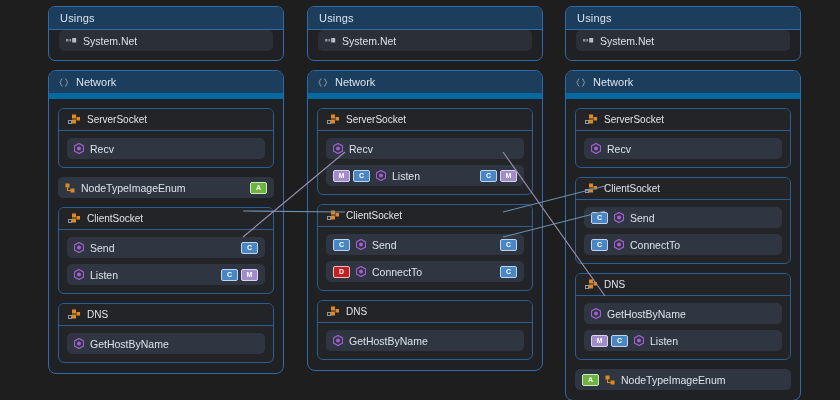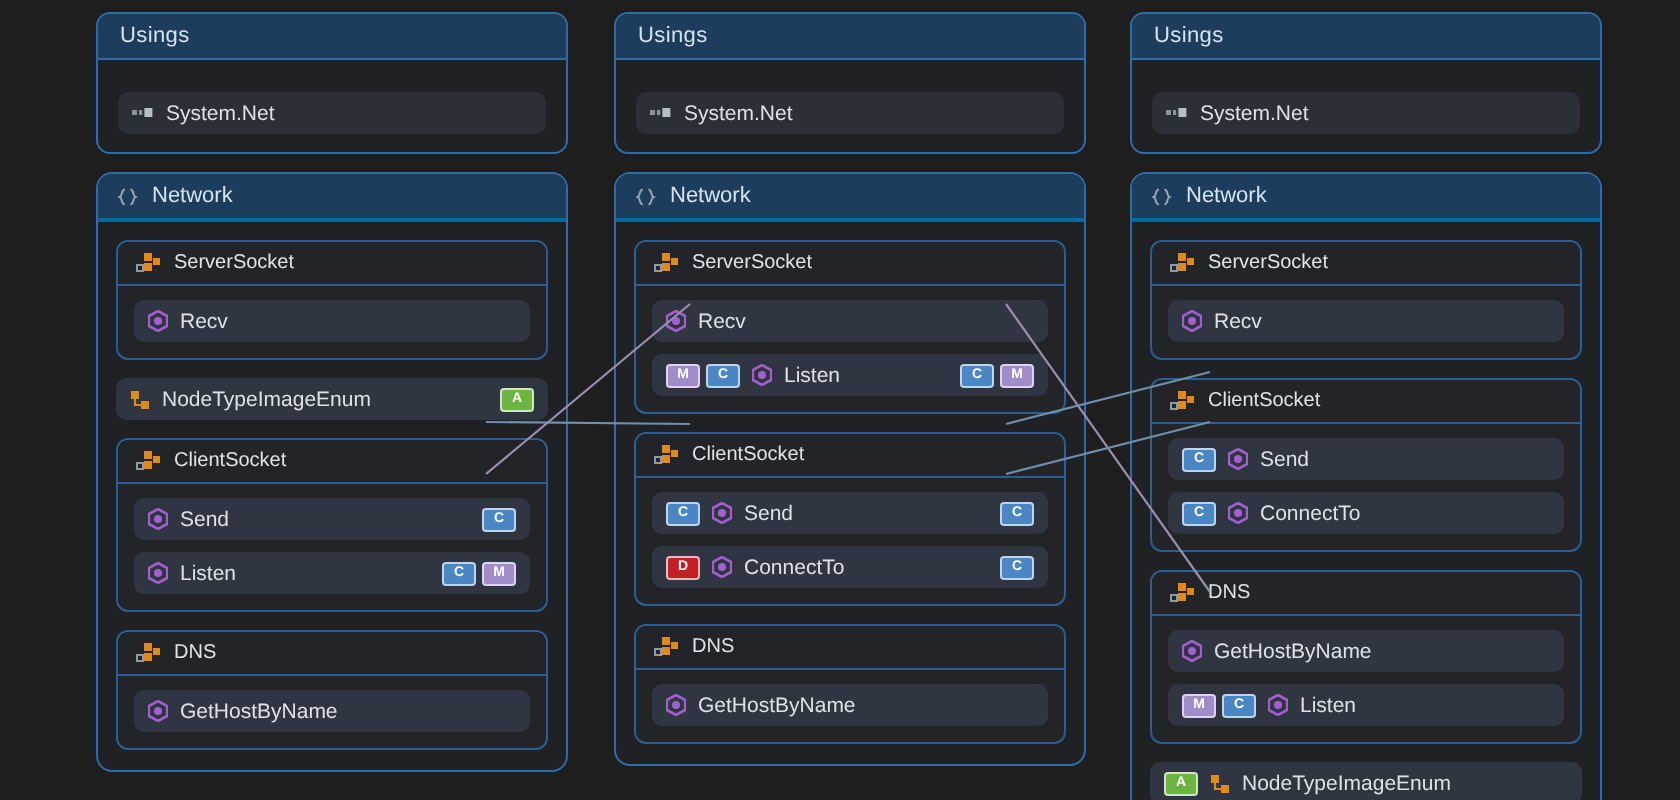--- a/index.html
+++ b/index.html
@@ -39,42 +39,42 @@
     color: #d6e3f0;
     font-size: 11px;
     padding: 5px 10px 5px 11px;
     display: flex;
     align-items: center;
     gap: 6px;
     border-bottom: 1px solid #2d6ca8;
     letter-spacing: .2px;
   }
   .group > .group-body {
-    padding: 16px 10px 9px 10px;
+    padding: 0 10px 9px 10px;
     display: flex;
     flex-direction: column;
     gap: 7px;
   }
 
   
   .ns {
     border: 1px solid #2d6ca8;
     border-radius: 8px;
     background: #202124;
     overflow: hidden;
   }
   .ns-head {
     background: #1d3d5c;
     color: #d6e3f0;
     font-size: 11px;
     padding: 5px 10px 5px 10px;
     display: flex;
     align-items: center;
     gap: 7px;
-    border-bottom: 2px solid #0369a1;
+    border-bottom: 6px solid #0369a1;
   }
   .ns-body {
     padding: 9px 9px 10px 9px;
     display: flex;
     flex-direction: column;
     gap: 9px;
   }
 
   
   .type-card {

